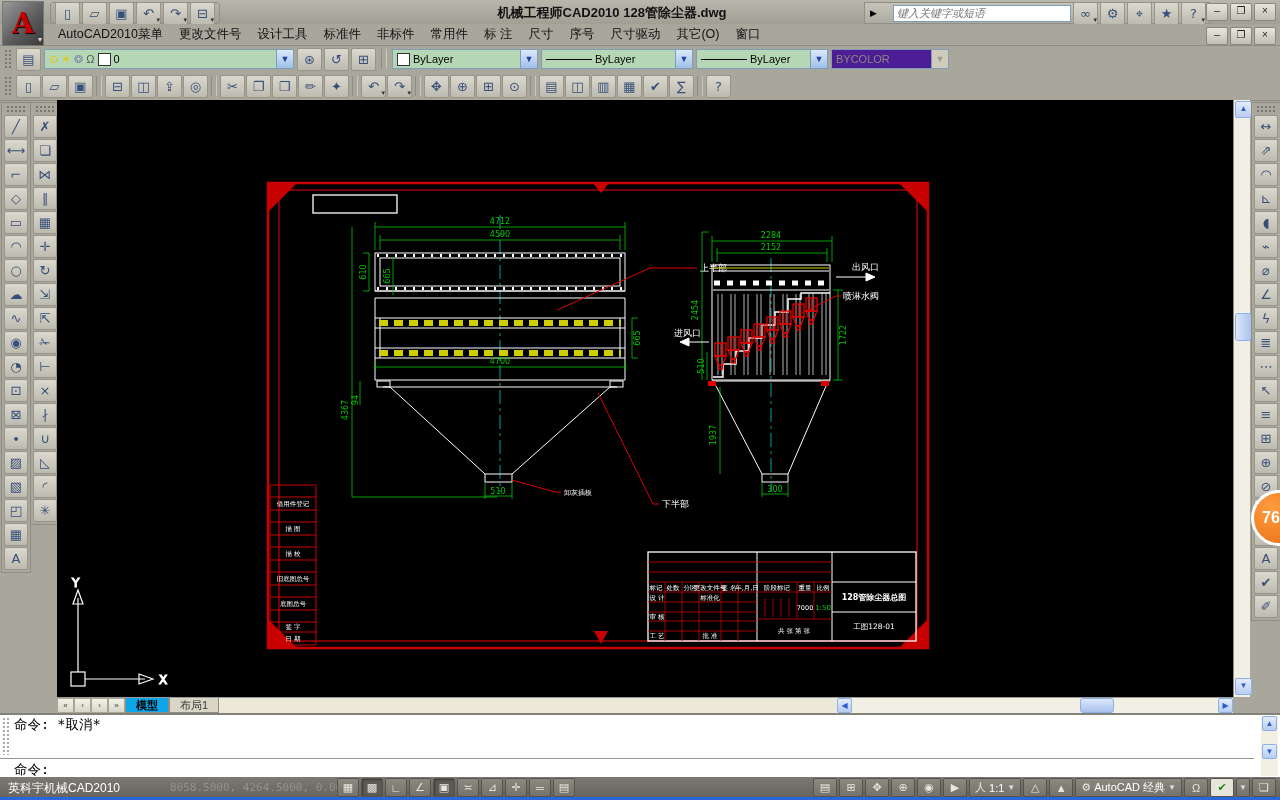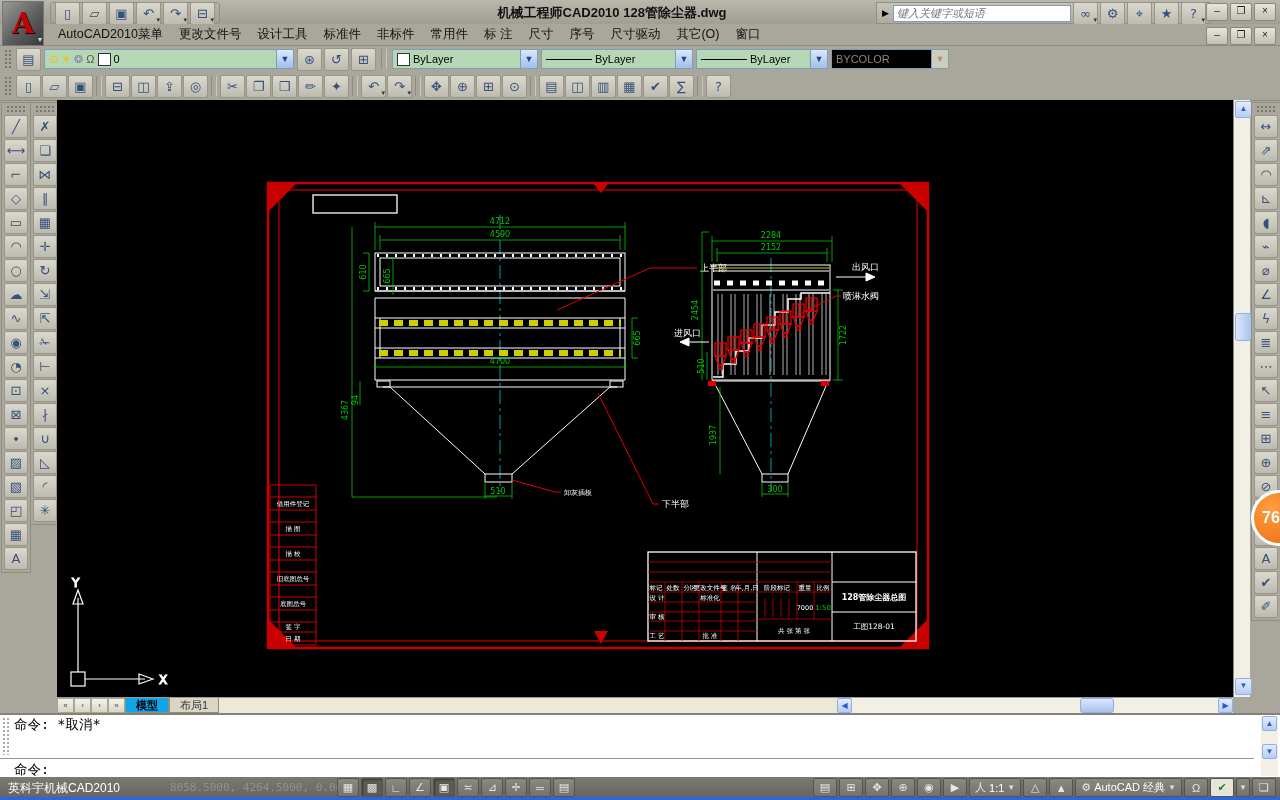--- a/index.html
+++ b/index.html
@@ -14,21 +14,21 @@
   .logo .a{color:#c40000;font-size:28px;font-weight:bold;text-shadow:1px 1px 1px #000;font-family:"DejaVu Serif",serif;}
   .logo .dd{position:absolute;right:1px;bottom:1px;color:#ddd;font-size:8px;}
   .qat{position:absolute;left:50px;top:2px;height:20px;display:flex;align-items:center;gap:2px;
        background:linear-gradient(#c6c3b9,#aeab a1);border:1px solid #918e84;border-radius:3px;padding:0 4px;}
   .titletext{position:absolute;left:332px;top:4px;width:560px;text-align:center;
              font-weight:bold;font-size:13px;color:#111;white-space:nowrap;}
   .infocenter{position:absolute;right:70px;top:2px;height:20px;display:flex;align-items:center;gap:2px;
               background:linear-gradient(#c6c3b9,#aeaba1);border:1px solid #918e84;padding:0 3px;}
   .ic-play{font-size:9px;padding:0 2px;}
   .ic-input{width:170px;height:15px;border:1px solid #7f9db9;background:#fff;font-size:11px;
-            font-style:italic;color:#888;padding:0 3px;font-family:"Liberation Sans",sans-serif;}
+            font-style:italic;color:#888;padding:0 3px;font-family:"Liberation Sans",sans-serif;margin-left:12px;}
   .winbtns{position:absolute;right:4px;top:3px;display:flex;gap:2px;}
   .wbtn{width:20px;height:16px;background:linear-gradient(#e8e5db,#c2bfb5);border:1px solid #8a877d;
         border-radius:2px;font-size:10px;line-height:14px;text-align:center;color:#222;}
   
   .menubar{position:absolute;left:0;top:24px;width:1280px;height:22px;background:#a9a69c;
            border-bottom:1px solid #8f8c82;display:flex;align-items:center;padding-left:50px;box-sizing:border-box;}
   .menu-item{padding:2px 8px;font-size:12.5px;color:#111;white-space:nowrap;text-align:right;}
   .menubar .winbtns{top:3px;}
   
   .tbtn{position:relative;width:25px;height:23px;flex:0 0 auto;display:flex;align-items:center;justify-content:center;
@@ -40,21 +40,21 @@
   .hgrip{width:7px;height:20px;margin:0 2px;}
   .vgrip{width:20px;height:7px;margin:2px auto;}
   
   .propsrow{position:absolute;left:0;top:46px;width:1280px;height:26px;background:#a9a69c;
             border-bottom:1px solid #8f8c82;display:flex;align-items:center;gap:3px;padding-left:2px;}
   .combo{height:20px;background:#b6d7b6;border:1px solid #7f9db9;display:flex;align-items:center;
          font-size:11px;box-sizing:border-box;position:relative;padding-left:4px;gap:3px;}
   .combo .chev{position:absolute;right:0;top:0;width:16px;height:100%;
                background:linear-gradient(#dce9f9,#9fc0ea);border-left:1px solid #7f9db9;
                color:#23419a;font-size:9px;display:flex;align-items:center;justify-content:center;}
-  .combo.disabled{background:#000000;color:#8a887e;}
+  .combo.disabled{background:#4c1d95;color:#8a887e;}
   .combo.disabled .chev{background:#cfccbc;color:#9a978c;}
   .swatch{width:11px;height:11px;background:#fff;border:1px solid #333;}
   .lt-line{width:46px;height:1px;background:#000;}
   .lyricon{font-size:11px;line-height:1;}
   
   .vtool{position:absolute;display:flex;flex-direction:column;align-items:center;background:#aaa79d;
          border:1px solid #8f8c82;padding-bottom:2px;}
   .vtool .tbtn{width:24px;height:23px;margin-top:1px;}
   
   .canvas{position:absolute;left:57px;top:100px;width:1176px;height:597px;background:#000;}

